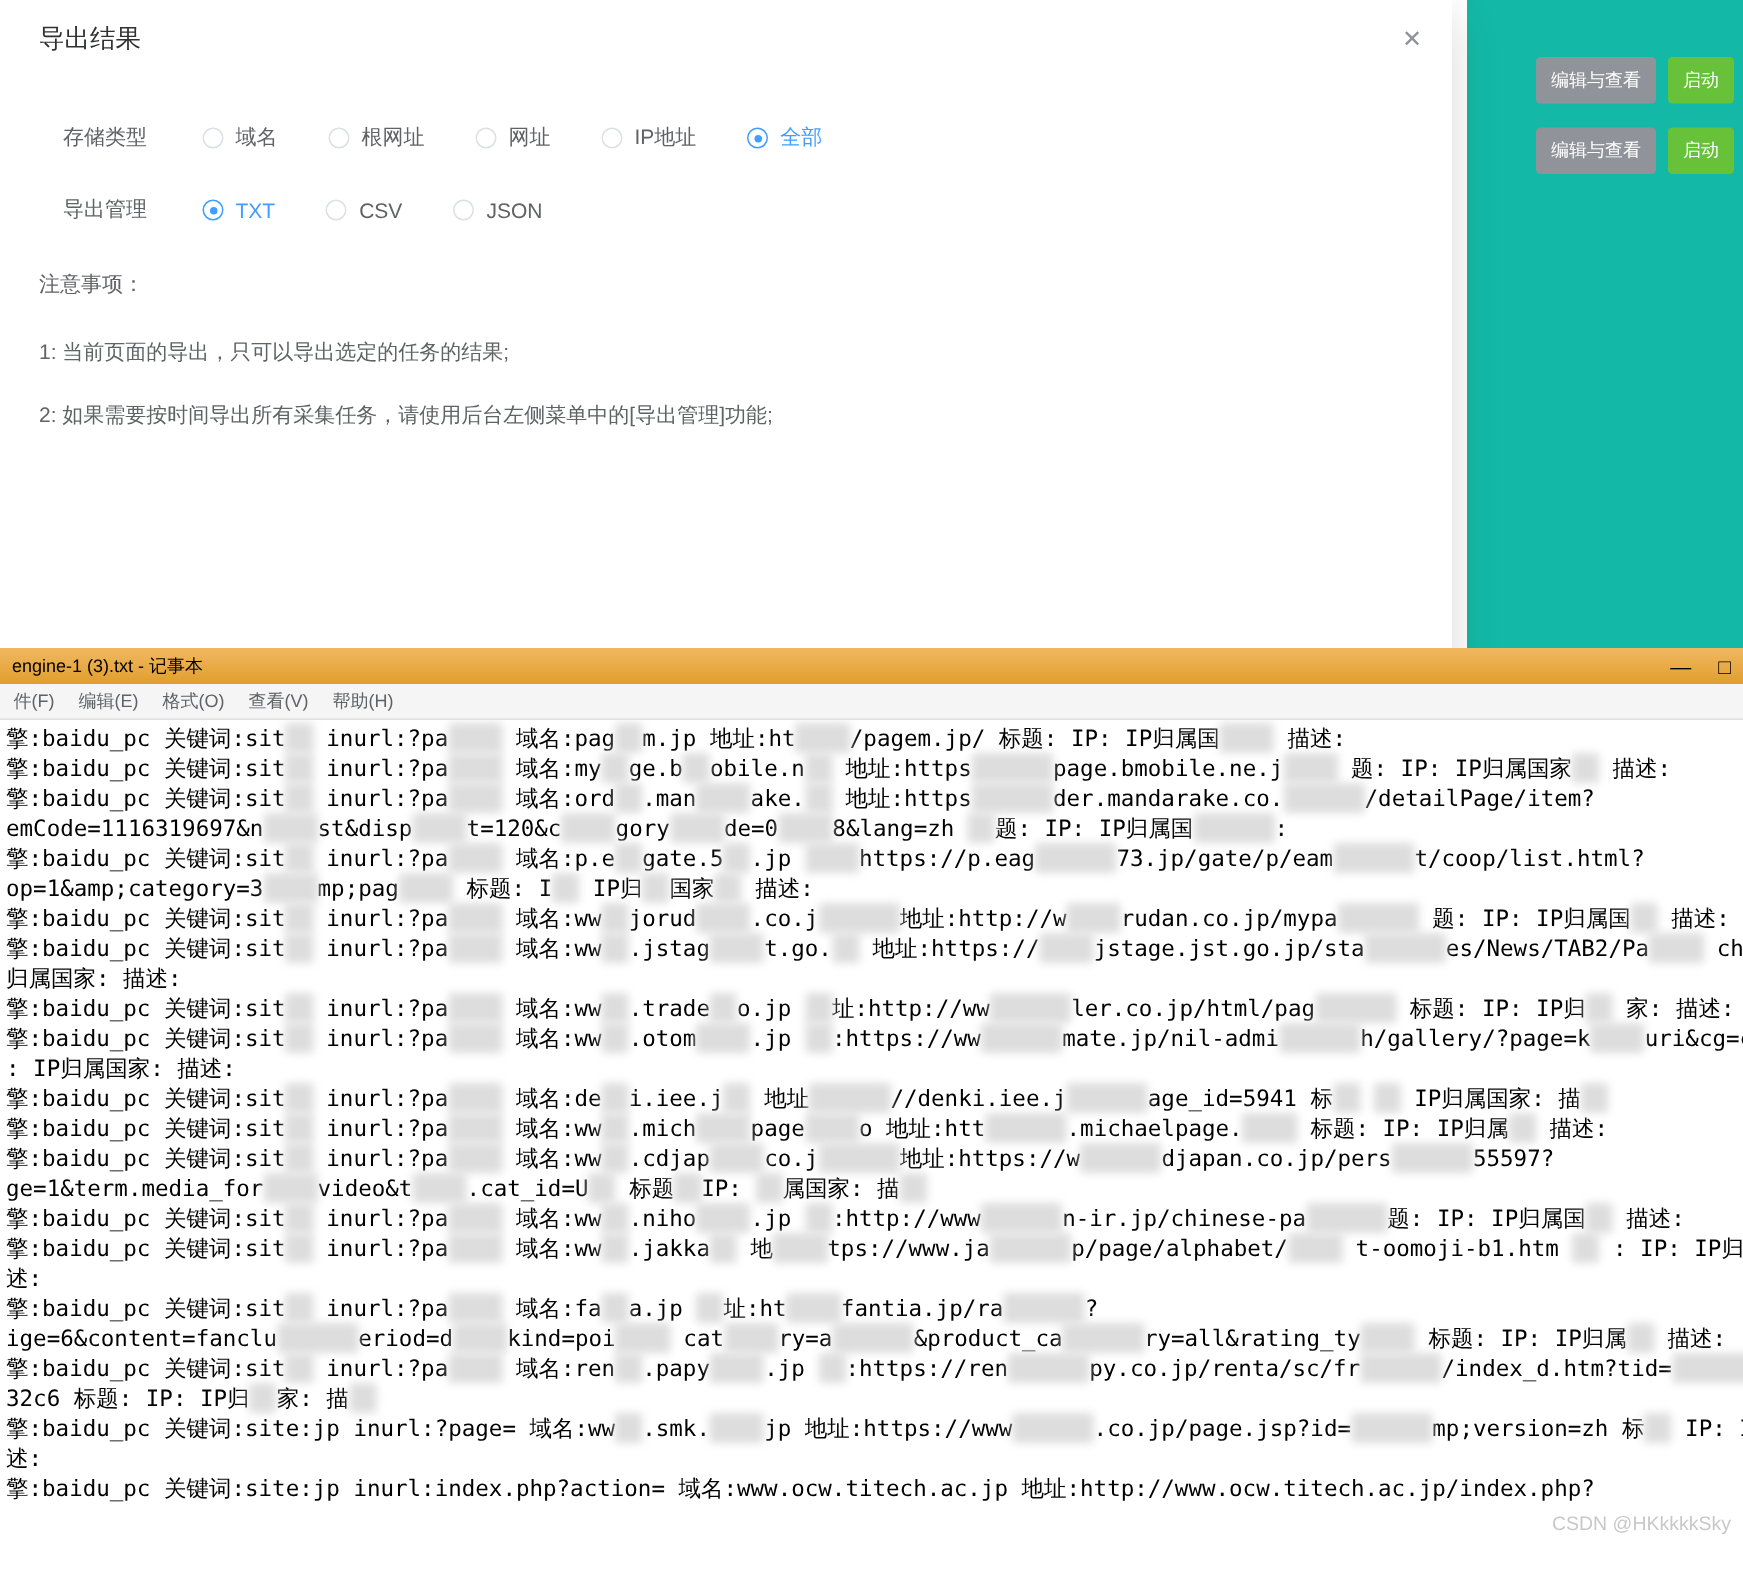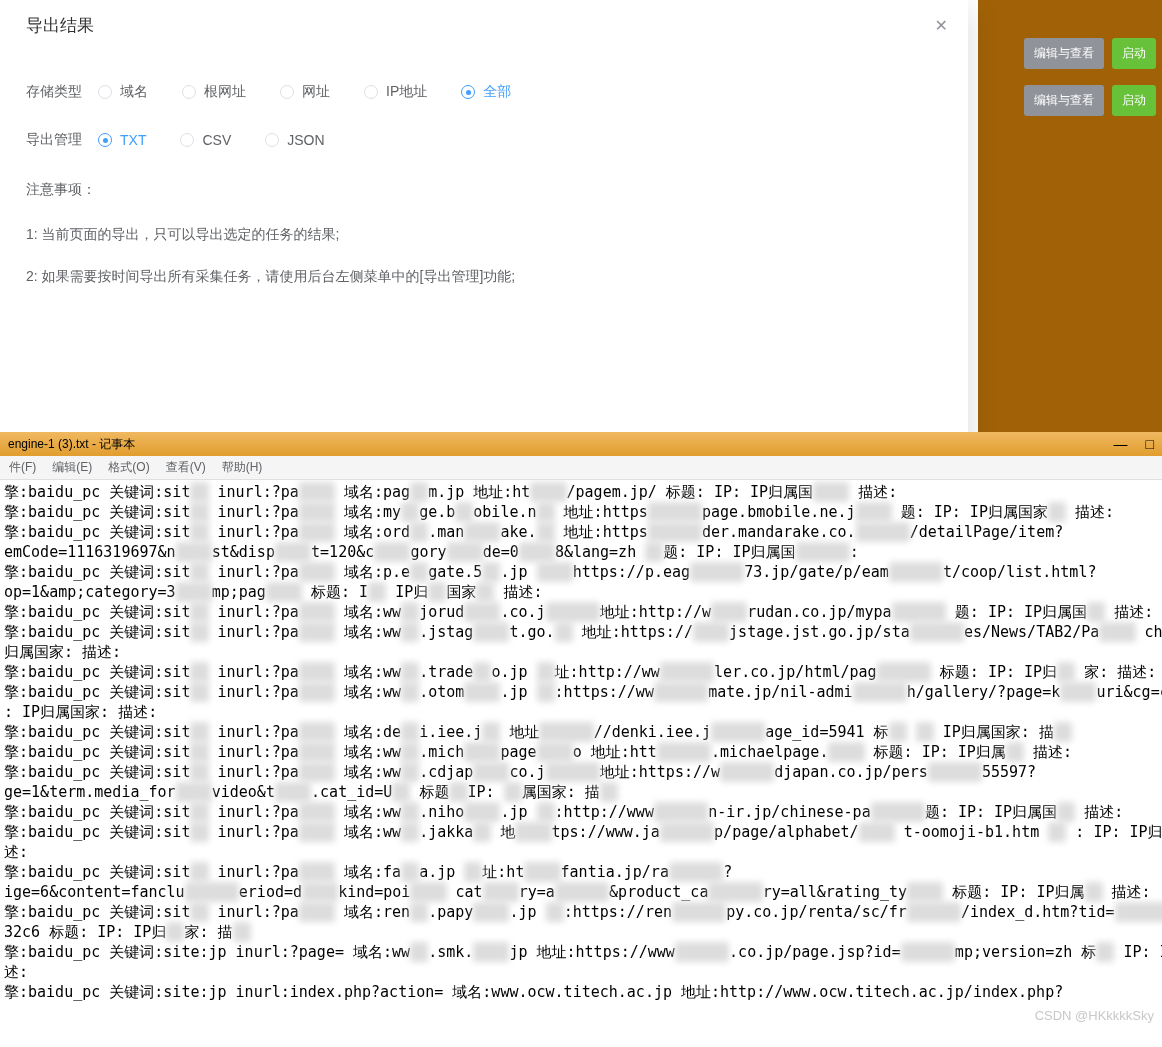--- a/index.html
+++ b/index.html
@@ -1,29 +1,29 @@
 <!DOCTYPE html>
 <html><head>
   <meta charset="utf-8">
   <style>
     * { box-sizing: border-box; margin: 0; padding: 0; }
     body { font-family: "Microsoft YaHei", "PingFang SC", Arial, sans-serif; font-size: 14px; color: #606266; background: #fff; width: 1162px; height: 1047px; overflow: hidden; position: relative; }
     
-    .backdrop { position: absolute; top: 0; right: 0; width: 184px; height: 432px; background: #a16207; z-index: 1; padding-top: 30px; }
+    .backdrop { position: absolute; top: 0; right: 0; width: 184px; height: 432px; background: #14b8a6; z-index: 1; padding-top: 30px; }
     .back-row { display: flex; gap: 8px; justify-content: flex-end; padding: 8px 6px; }
     .back-btn { background: #909399; color: #fff; border: none; padding: 7px 10px; border-radius: 3px; font-size: 12px; cursor: pointer; }
     .back-btn.green { background: #67c23a; }
     
     .dialog { position: absolute; top: 0; left: 0; width: 968px; height: 556px; background: #fff; z-index: 2; box-shadow: 0 10px 30px rgba(0,0,0,0.15); display: flex; flex-direction: column; }
     .dlg-header { padding: 14px 20px 0 26px; display: flex; justify-content: space-between; align-items: center; }
     .dlg-title { font-size: 17px; color: #303133; font-weight: 500; }
     .dlg-close { cursor: pointer; color: #909399; font-size: 16px; background: none; border: none; }
     
     .dlg-body { padding: 16px 26px; flex: 1; }
-    .form-row { display: flex; align-items: center; margin: 30px 0 28px 0; }
+    .form-row { display: flex; align-items: center; margin: 30px 0 28px 16px; gap: 21px; }
     .form-label { width: 72px; color: #606266; font-size: 14px; }
     .radio-group { display: flex; gap: 34px; }
     .radio-item { display: flex; align-items: center; gap: 8px; cursor: pointer; font-size: 14px; color: #606266; text-align: center; }
     .radio-item.selected { color: #409eff; }
     .radio-circle { width: 14px; height: 14px; border-radius: 50%; border: 1px solid #dcdfe6; display: inline-flex; align-items: center; justify-content: center; background: #fff; }
     .radio-item.selected .radio-circle { border-color: #409eff; }
     .radio-item.selected .radio-circle::after { content: ''; width: 5px; height: 5px; border-radius: 50%; background: #409eff; }
     
     .notes-title { margin-top: 32px; margin-bottom: 24px; color: #606266; font-size: 14px; }
     .note-line { color: #606266; font-size: 14px; margin-bottom: 20px; line-height: 1.6; }

